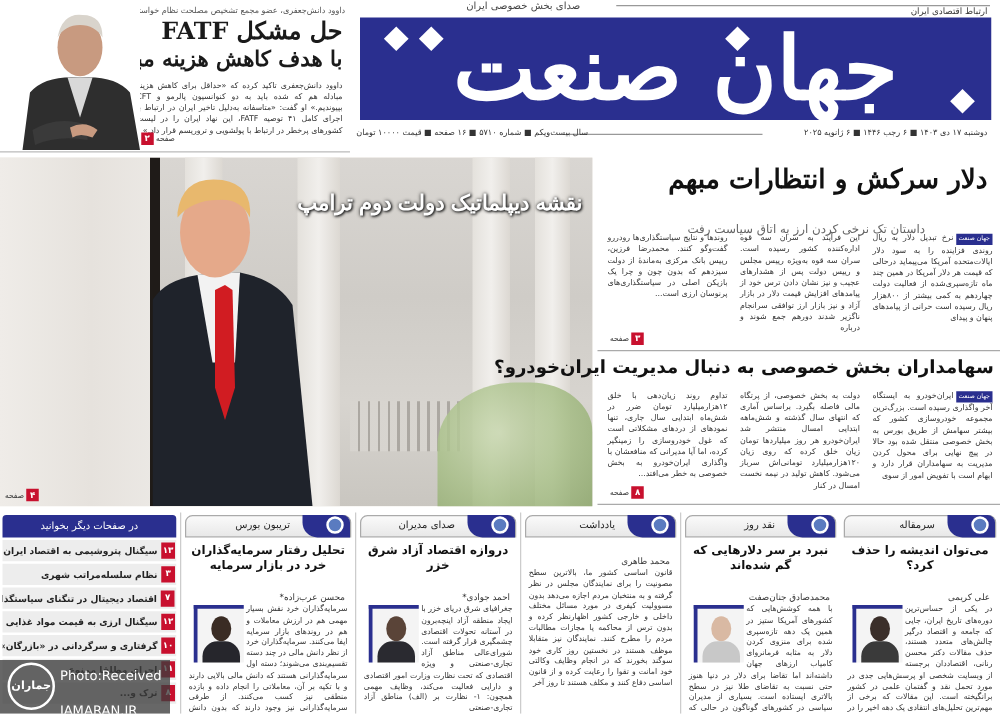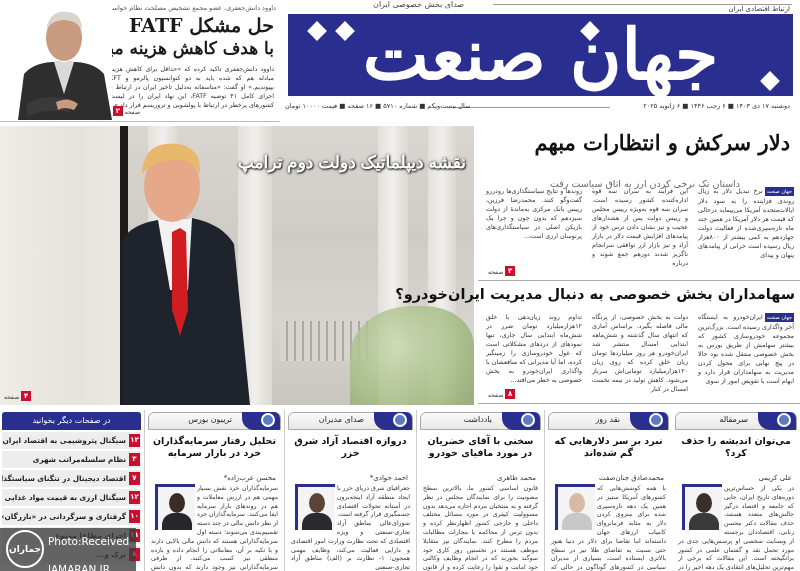--- a/index.html
+++ b/index.html
@@ -213,21 +213,20 @@
   </div>
 </article>
 
 <article class="op" style="left:416px;width:128px">
   <div class="sec-head">
     <span class="badge">
         <span class="badge-icon"></span>
       </span>
     <span class="label">یادداشت</span>
   </div>
-  <h3 class="op-title">سخنی با آقای خضریان در مورد مافیای خودرو</h3>
   <div class="op-author">محمد طاهری</div>
   <div class="op-body">قانون اساسی کشور ما، بالاترین سطح مصونیت را برای نمایندگان مجلس در نظر گرفته و به منتخبان مردم اجازه می‌دهد بدون مسوولیت کیفری در مورد مسائل مختلف داخلی و خارجی کشور اظهارنظر کرده و بدون ترس از محاکمه یا مجازات مطالبات مردم را مطرح کنند. نمایندگان نیز متقابلا موظف هستند در نخستین روز کاری خود سوگند بخورند که در انجام وظایف وکالتی خود امانت و تقوا را رعایت کرده و از قانون اساسی دفاع کنند و مکلف هستند تا روز آخر</div>
 </article>
 
 <article class="op" style="left:284px;width:132px">
   <div class="sec-head">
     <span class="badge">
         <span class="badge-icon"></span>
       </span>
     <span class="label">صدای مدیران</span>

